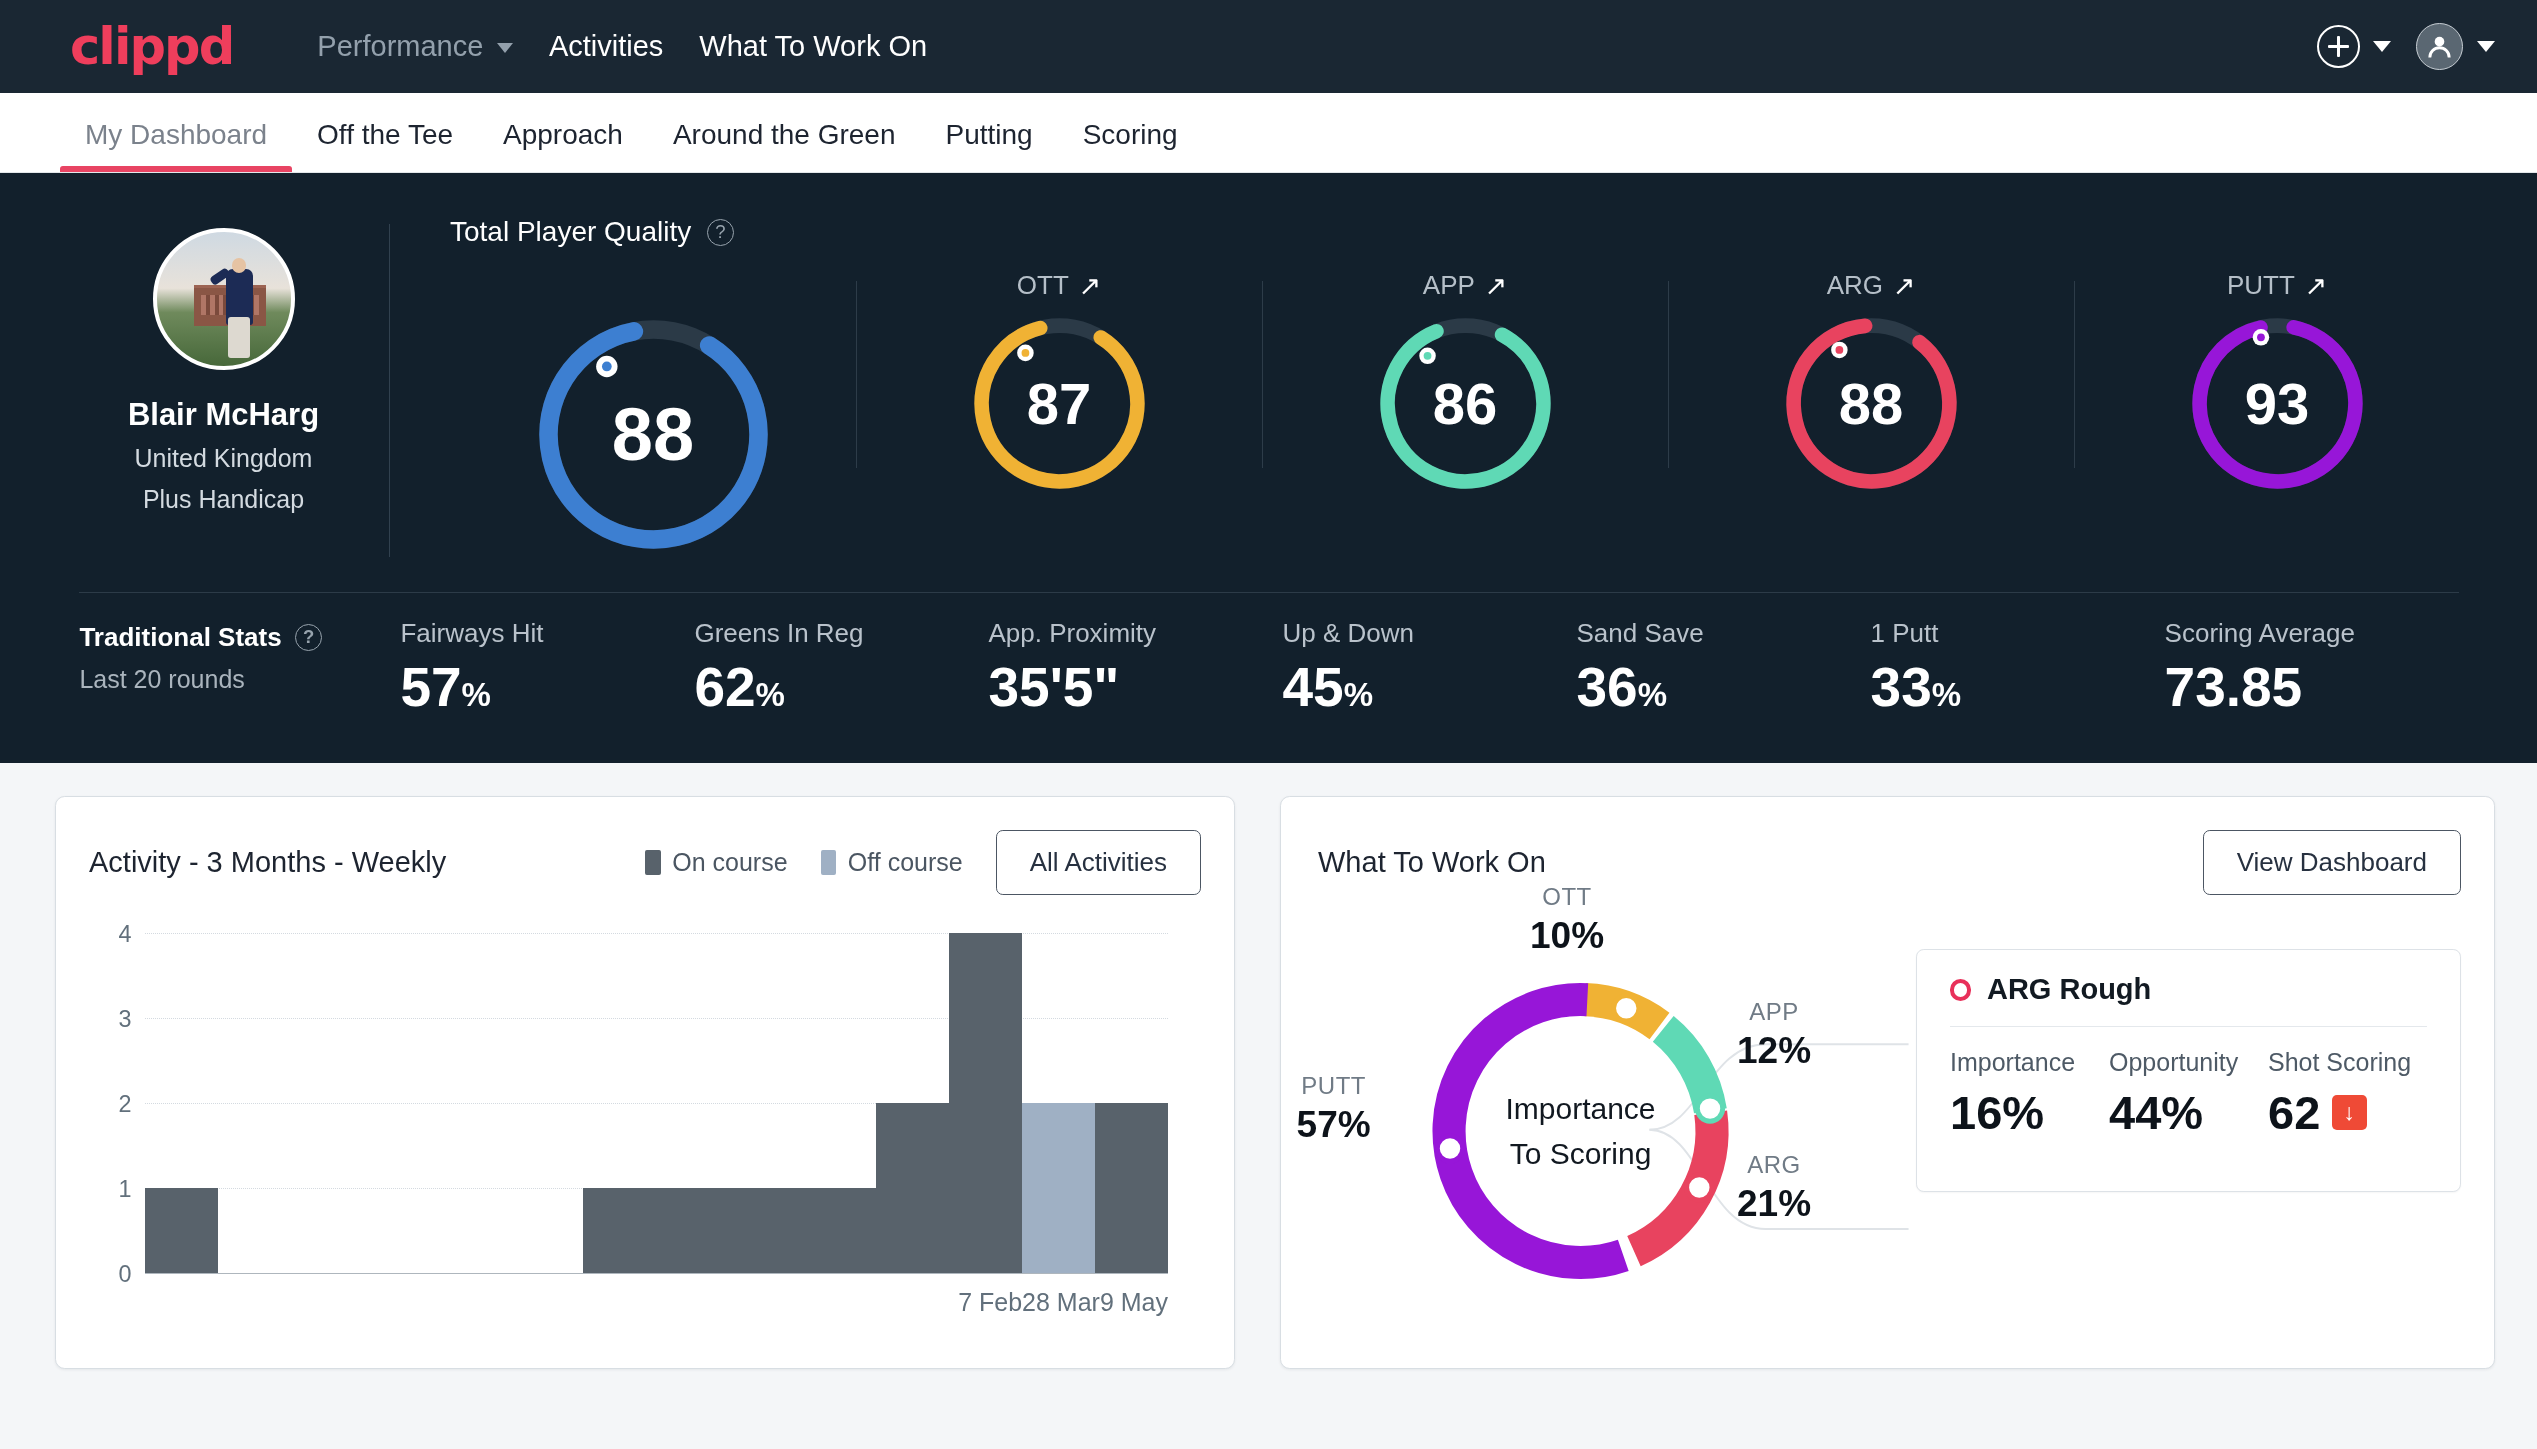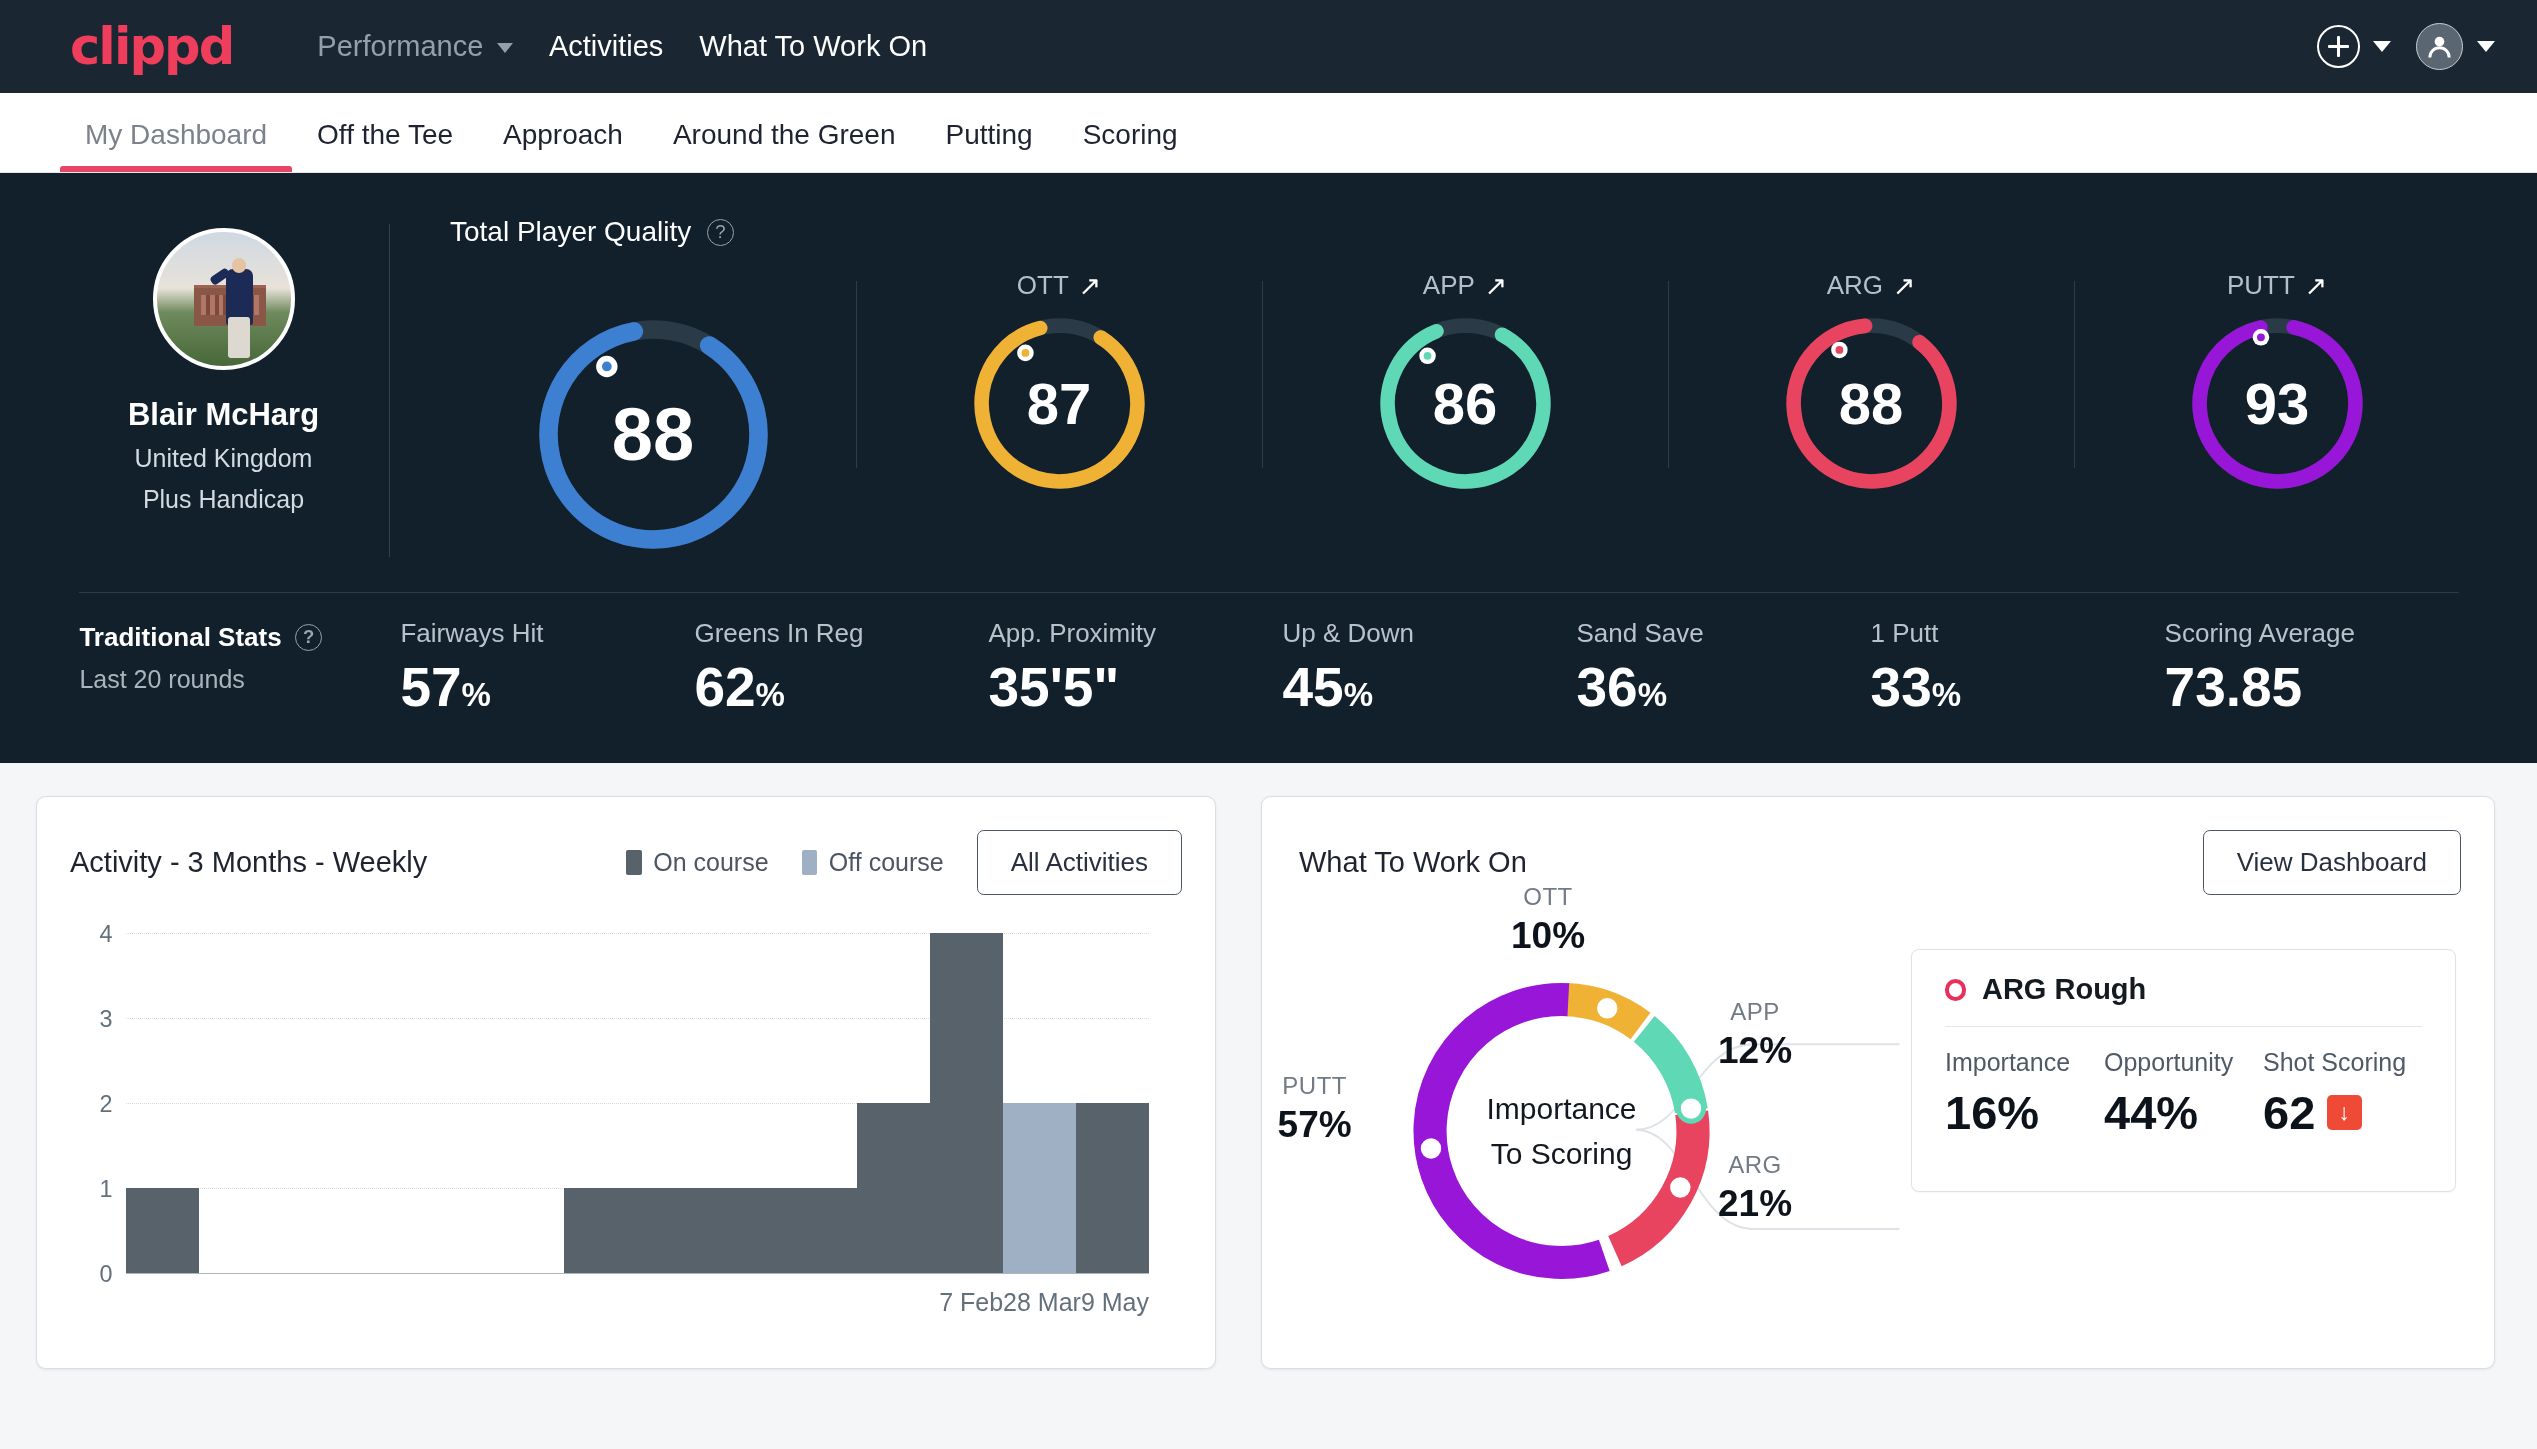--- a/index.html
+++ b/index.html
@@ -232,21 +232,21 @@
   .trad-stat-value {
     color: #ffffff; font-size: 55px; font-weight: 700;
     margin-top: 9.7px; line-height: 1.05;
   }
   .trad-stat-value .unit { font-size: 33px; font-weight: 700; }
 
   
   .lower {
     display: flex;
     gap: 45px;
-    padding: 33px 43px 0 36px;
+    padding: 33px 43px 0 55px;
   }
   .card {
     background: #ffffff;
     border: 1px solid #d8dee3;
     border-radius: 9.7px;
     box-shadow: 0 1px 2.9px rgba(20,30,40,.07);
   }
   .card-activity { width: 1180px; height: 573px; padding: 33px 33px 17.5px 33px; }
   .card-work { flex: 1; height: 573px; padding: 33px 33px 17.5px 37px; }
   .card-head { display: flex; align-items: center; }
@@ -320,21 +320,21 @@
     font-size: 30px; color: #111820; font-weight: 400;
     line-height: 1.5;
     width: 214px;
   }
   .dlabel { position: absolute; text-align: center; }
   .dlabel .k { font-size: 24px; color: #707b86; letter-spacing: 0.5px; }
   .dlabel .v { font-size: 37px; color: #0d131a; font-weight: 700; margin-top: 3.9px; }
 
   .detail-card {
     position: absolute;
-    left: 612px; top: 41px;
+    left: 598px; top: 41px;
     width: 545px; height: 243px;
     border: 1px solid #dde2e7;
     border-radius: 7.8px;
     background: #fff;
     padding: 23.4px 33px;
     box-shadow: 0 1px 1.9px rgba(0,0,0,.04);
   }
   .detail-head {
     display: flex; align-items: center; gap: 15.6px;
     font-size: 29px; color: #121a22; font-weight: 700;

